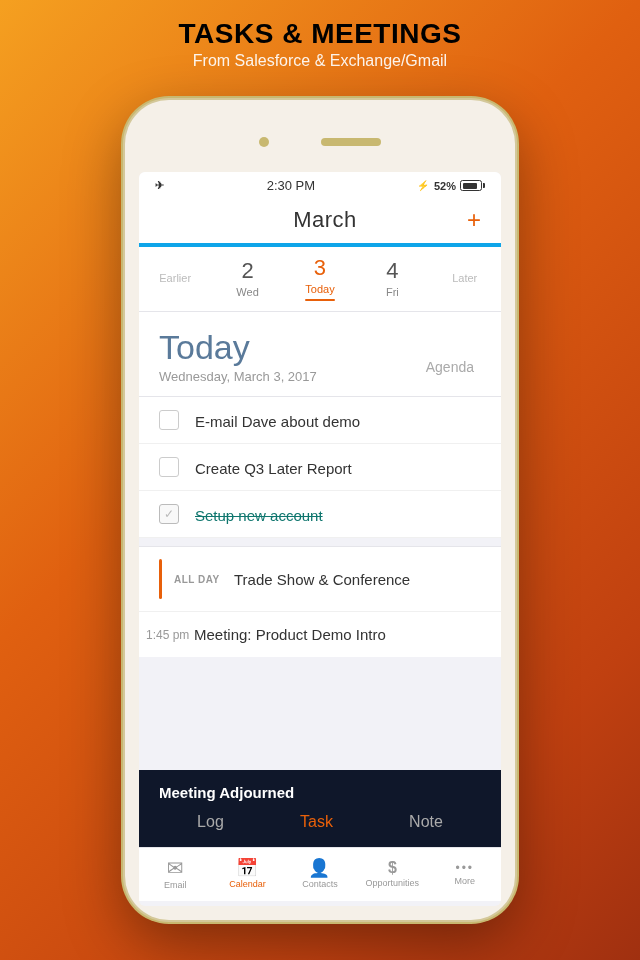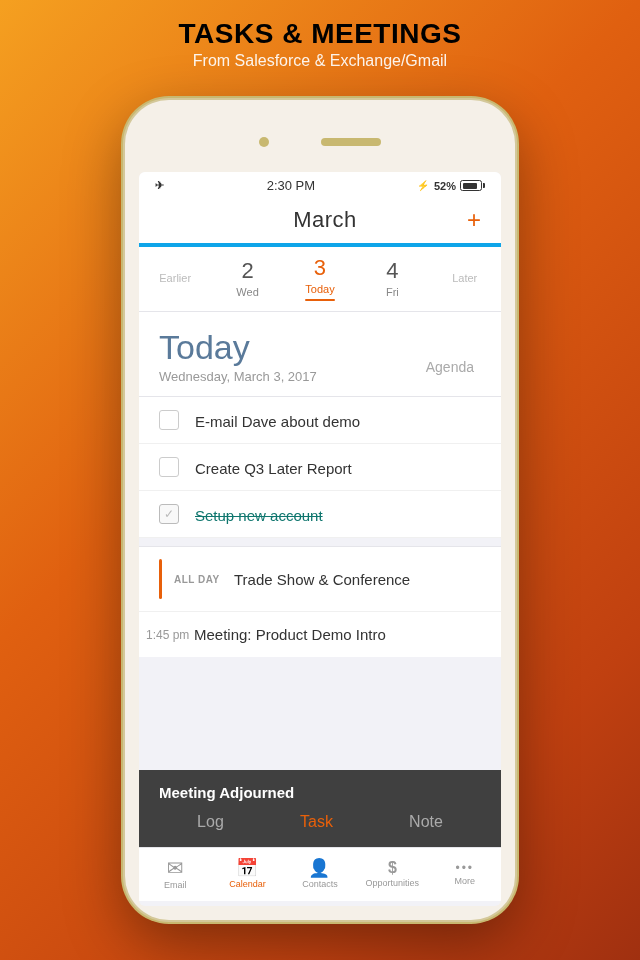--- a/index.html
+++ b/index.html
@@ -335,21 +335,21 @@
       font-size: 15px;
       color: #333;
     }
 
     
     .meeting-panel {
       position: absolute;
       bottom: 54px;
       left: 0;
       right: 0;
-      background: #404040;
+      background: #0f172a;
       padding: 14px 20px 12px;
       z-index: 100;
     }
     .meeting-panel-title {
       font-size: 15px;
       color: white;
       margin-bottom: 4px;
     }
     .meeting-panel-title span {
       font-weight: 700;

